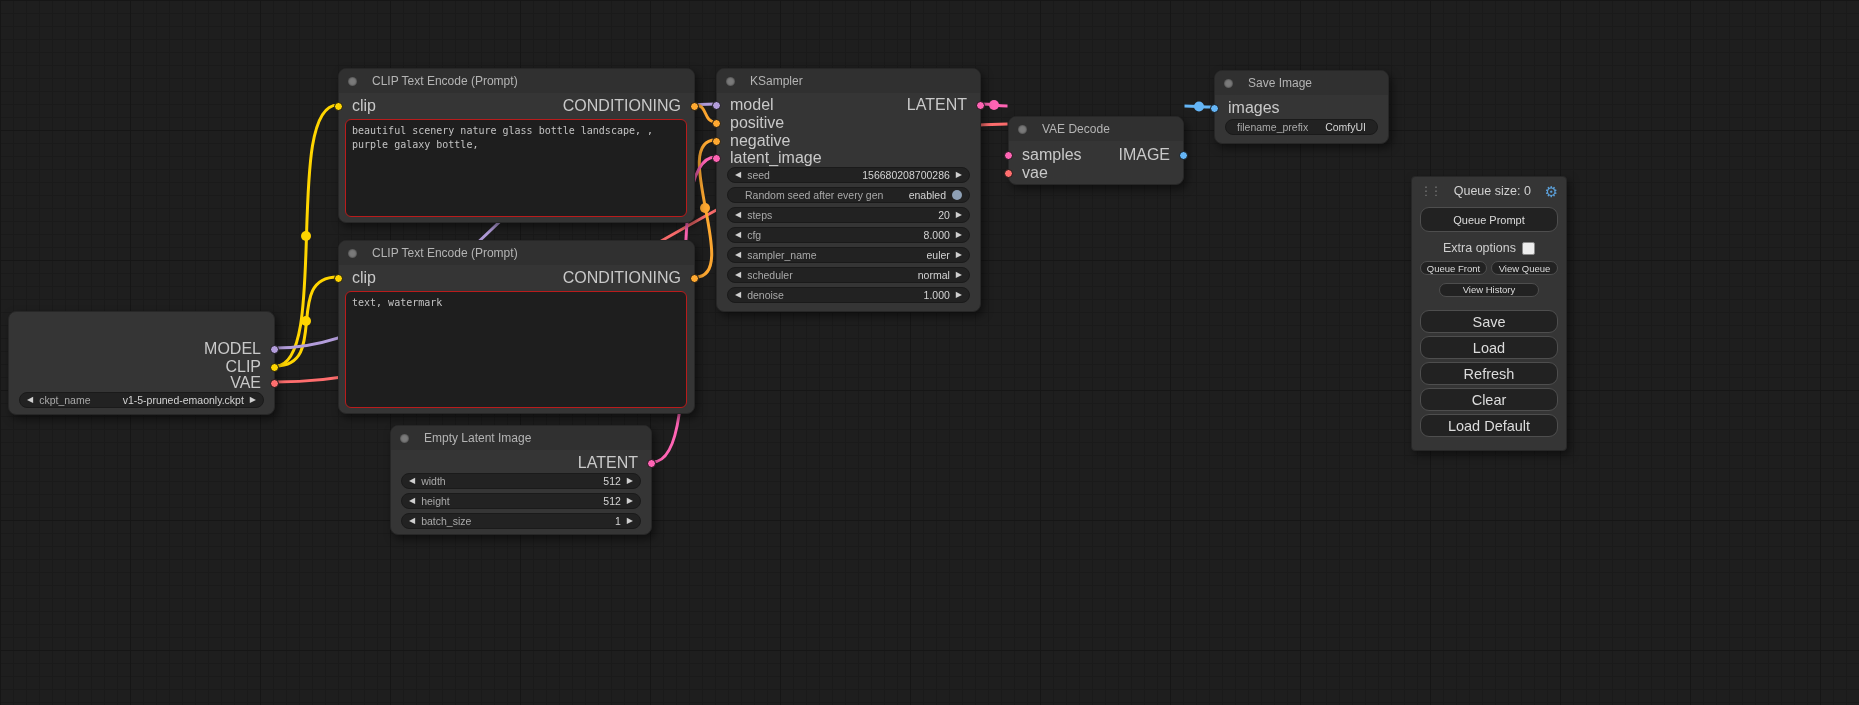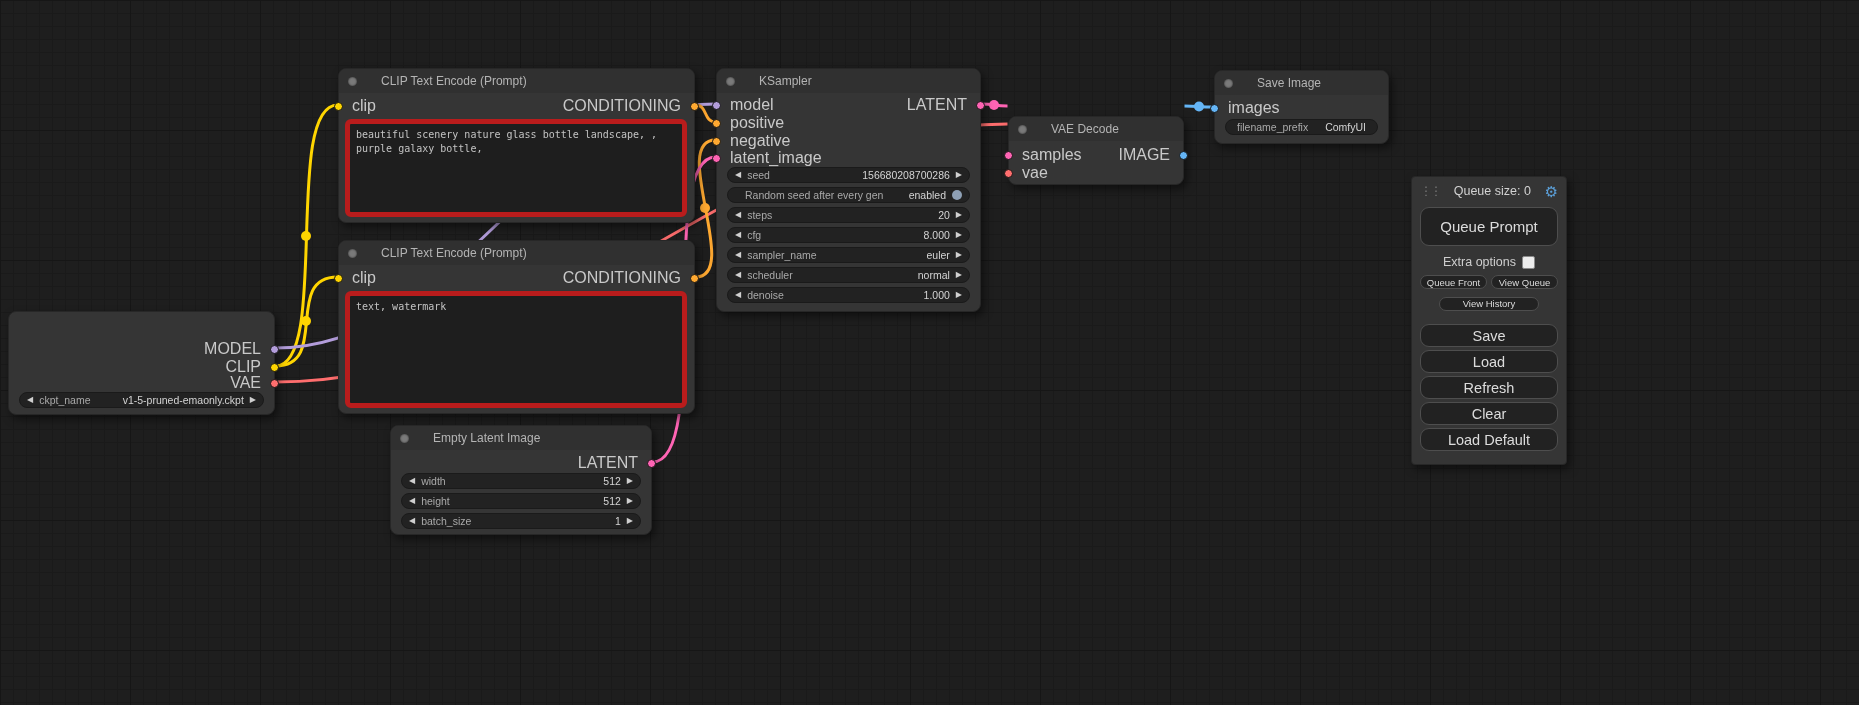--- a/index.html
+++ b/index.html
@@ -18,21 +18,21 @@
   #wires path { fill:none; stroke-width:3; }
 
   .node {
     position:absolute; z-index:2;
     background:#353535; border:1px solid #272727; border-radius:8px;
     box-shadow:3px 4px 9px rgba(0,0,0,0.5);
     color:#ccc; box-sizing:border-box;
   }
   .node-title {
     height:24px; background:#303030; border-radius:7px 7px 0 0;
-    display:flex; align-items:center; gap:24px; padding:0 9px;
+    display:flex; align-items:center; gap:15px; padding:0 9px;
     font-size:12px; color:#b4b4b4;
   }
   .collapse-dot {
     width:9px; height:9px; border-radius:50%; background:#7a7a7a;
     box-shadow:inset 0 0 2px rgba(0,0,0,0.7); flex:none;
   }
   .slot { position:absolute; height:14px; line-height:14px; font-size:16px; color:#c9c9c9; }
   .slot.in  { left:0; padding-left:13px; }
   .slot.out { right:0; padding-right:13px; text-align:right; }
   .slot .dot {
@@ -48,21 +48,21 @@
     display:flex; align-items:center; gap:6px; padding:0 7px;
     font-size:10.5px; color:#a9a9a9; box-sizing:border-box;
   }
   .widget .arrow  { font-size:8px; color:#cfcfcf; flex:none; line-height:1; }
   .widget .wname  { flex:none; white-space:nowrap; }
   .widget .wspace { flex:1; }
   .widget .wvalue { flex:none; color:#d4d4d4; white-space:nowrap; }
   .toggle-dot { width:10px; height:10px; border-radius:50%; background:#8ea0b5; flex:none; }
 
   .textbox {
-    position:absolute; background:#1e1e1e; border:5px solid #b91c1c; border-radius:6px;
+    position:absolute; background:#1e1e1e; border:1px solid #b91c1c; border-radius:6px;
     color:#c3c3c3; font-family:"DejaVu Sans Mono", monospace; font-size:10px;
     line-height:1.4; padding:4px 6px; white-space:pre-wrap; overflow:hidden;
     box-sizing:border-box;
   }
 
   .menu {
     position:absolute; left:1411px; top:176px; width:156px; z-index:3;
     background:#353535; border:1px solid #272727; border-radius:4px;
     box-shadow:3px 4px 9px rgba(0,0,0,0.5);
     padding:4px 8px 10px; box-sizing:border-box; color:#ddd;
@@ -70,21 +70,21 @@
   .menu-header { display:flex; align-items:center; height:20px; }
   .drag-handle { color:#7a7a7a; font-size:12px; letter-spacing:-2px; cursor:move; }
   .menu-title  { flex:1; text-align:center; font-size:12.5px; color:#d2d2d2; }
   .gear { color:#5b9fd8; font-size:15px; line-height:1; cursor:pointer; }
   .btn {
     display:block; width:100%; background:#222; border:1px solid #4e4e4e;
     border-radius:9px; color:#dcdcdc; font-family:inherit; text-align:center;
     cursor:pointer; padding:0; box-sizing:border-box;
   }
   .btn.big   { height:23px; font-size:14.5px; margin:3px 0; }
-  .btn.queue { height:39px; font-size:15px; margin:6px 0 9px; }
+  .btn.queue { height:25px; font-size:11px; margin:6px 0 9px; }
   .btn.small { height:14px; font-size:9.5px; border-radius:7px; flex:1; line-height:11px; }
   .extra { display:flex; justify-content:center; align-items:center; gap:6px; font-size:12.5px; color:#cfcfcf; margin:1px 0 6px; }
   .checkbox { width:11px; height:11px; background:#ededed; border:1px solid #8a8a8a; border-radius:2px; cursor:pointer; }
   .small-row { display:flex; gap:4px; margin:0 0 4px; }
   .view-history-wrap { text-align:center; margin:0 0 13px; }
   .btn.small.history { display:inline-block; width:72%; flex:none; }
 </style>
 </head>
 <body>
 

